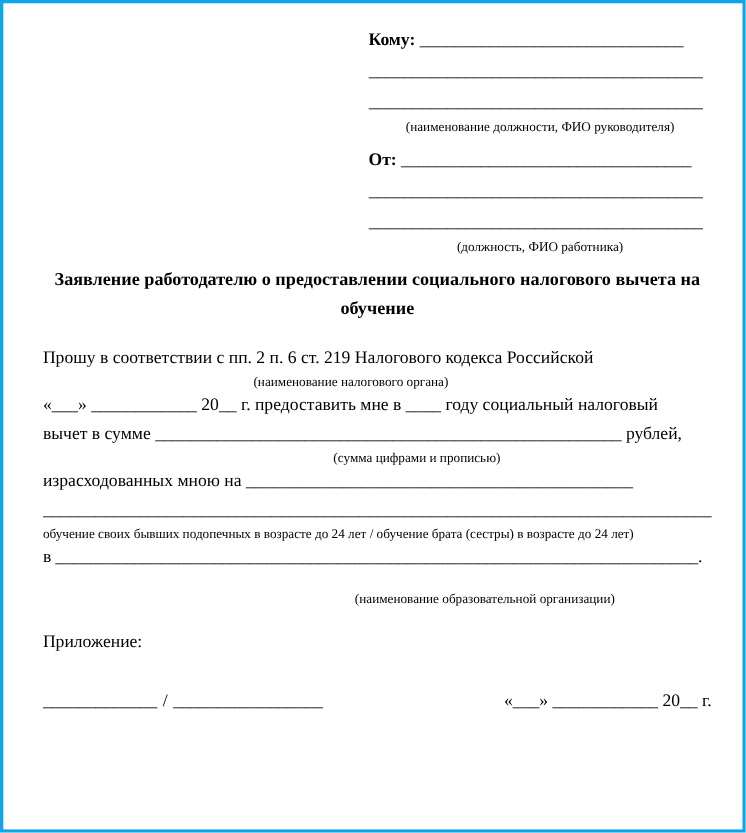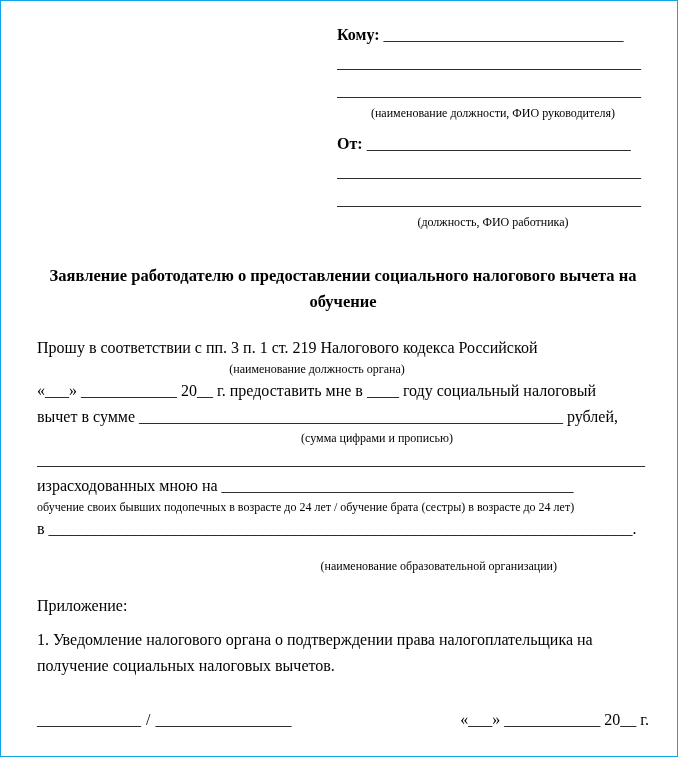--- a/index.html
+++ b/index.html
@@ -2,36 +2,36 @@
 <html><head>
 <meta charset="utf-8">
 <style>
   html,body { margin:0; padding:0; background:#f5f5f5; }
   .page {
     position:relative;
     width:678px; height:757px;
     box-sizing:border-box;
     margin:0;
     background:#ffffff;
-    border:1px solid #0ea5e9;
+    border:3px solid #0ea5e9;
     font-family:"Liberation Serif","DejaVu Serif",serif;
     font-size:16px; color:#000000;
     padding:20px 28px 0 36px;
     overflow:hidden;
   }
   .hdr { margin-left:auto; width:312px; }
   .line { line-height:28px; white-space:nowrap; overflow:hidden; }
   .bold { font-weight:bold; }
   .cap { font-size:12px; line-height:17px; white-space:nowrap; overflow:hidden; }
   .cap-center { text-align:center; }
   .hdr-gap { height:8px; }
   .title {
     font-weight:bold; text-align:center;
     font-size:16.5px; line-height:26px;
-    margin:32px auto 0 auto; max-width:614px;
+    margin:8px auto 0 auto; max-width:614px;
   }
   .body-block { margin-top:20px; }
   .bline { line-height:26px; white-space:nowrap; overflow:hidden; }
   .cap-tax { width:560px; text-align:center; }
   .cap-sum { margin-left:120px; width:440px; text-align:center; }
   .cap-org { width:520px; text-align:right;margin-top:16px; }
   .attach-heading { font-weight:normal; line-height:26px; margin-top:18px; }
   .attach-item { line-height:26px; margin-top:8px; max-width:614px; }
   .footer {
     display:flex; justify-content:space-between; align-items:flex-start;
@@ -56,34 +56,33 @@
     <div class="hdr-gap"></div>
     <div class="line"><span class="bold">От:</span> <span>_________________________________</span></div>
     <div class="line">______________________________________</div>
     <div class="line">______________________________________</div>
     <div class="cap cap-center">(должность, ФИО работника)</div>
   </div>
 
   <div class="title">Заявление работодателю о предоставлении социального налогового вычета на обучение</div>
 
   <div class="body-block">
-    <div class="bline">Прошу в соответствии с пп. 3 п. 1 ст. 219 Налогового кодекса Российской</div>
-    <div class="cap cap-tax">(наименование должность органа)</div>
+    <div class="bline">Прошу в соответствии с пп. 2 п. 6 ст. 219 Налогового кодекса Российской</div>
+    <div class="cap cap-tax">(наименование налогового органа)</div>
     <div class="bline">«___» ____________ 20__ г. предоставить мне в ____ году социальный налоговый</div>
     <div class="bline">вычет в сумме _____________________________________________________ рублей,</div>
     <div class="cap cap-sum">(сумма цифрами и прописью)</div>
+    <div class="bline">израсходованных мною на ____________________________________________</div>
     <div class="bline">____________________________________________________________________________</div>
-    <div class="bline">израсходованных мною на ____________________________________________</div>
     <div class="cap">обучение своих бывших подопечных в возрасте до 24 лет / обучение брата (сестры) в возрасте до 24 лет)</div>
     <div class="bline">в _________________________________________________________________________.</div>
     <div class="cap cap-org">(наименование образовательной организации)</div>
   </div>
 
   <div class="attach-heading">Приложение:</div>
-  <div class="attach-item">1. Уведомление налогового органа о подтверждении права налогоплательщика на получение социальных налоговых вычетов.</div>
 
   <div class="footer">
     <div class="sig-group">
       <div class="sig-col">
         <div class="blank">_____________</div>
 
       </div>
       <div class="sig-sep">/</div>
       <div class="sig-col">
         <div class="blank">_________________</div>

